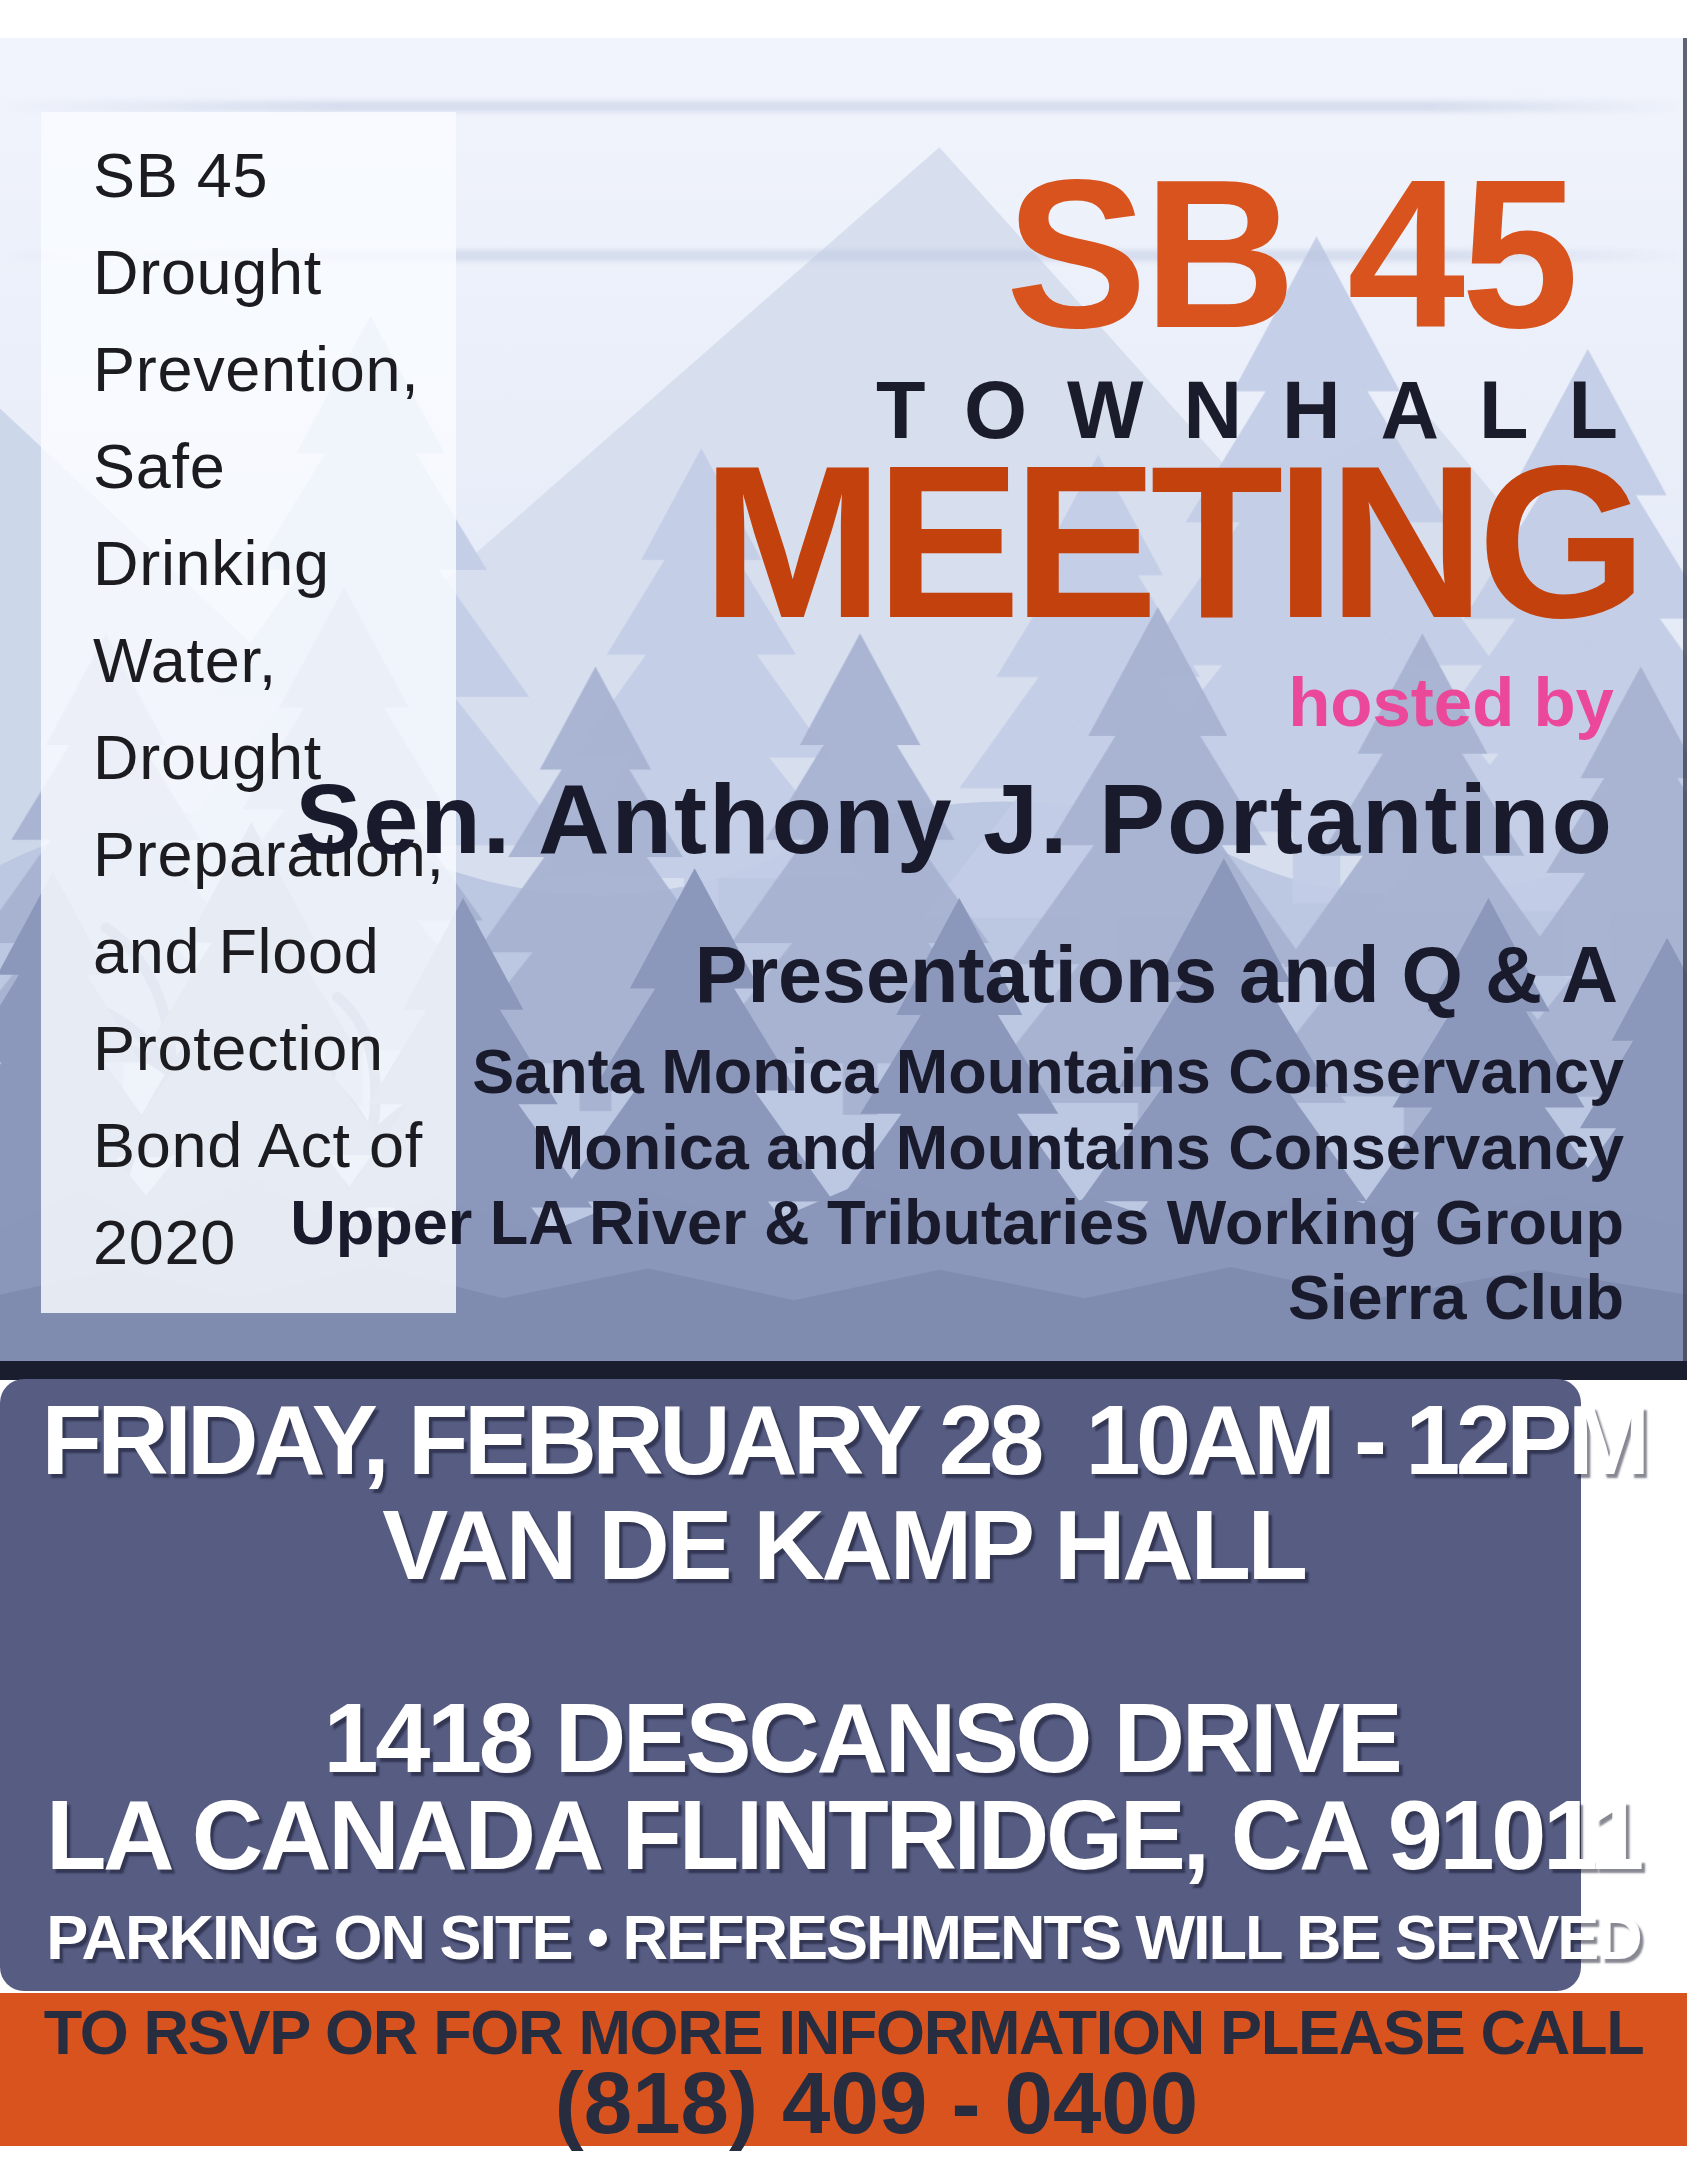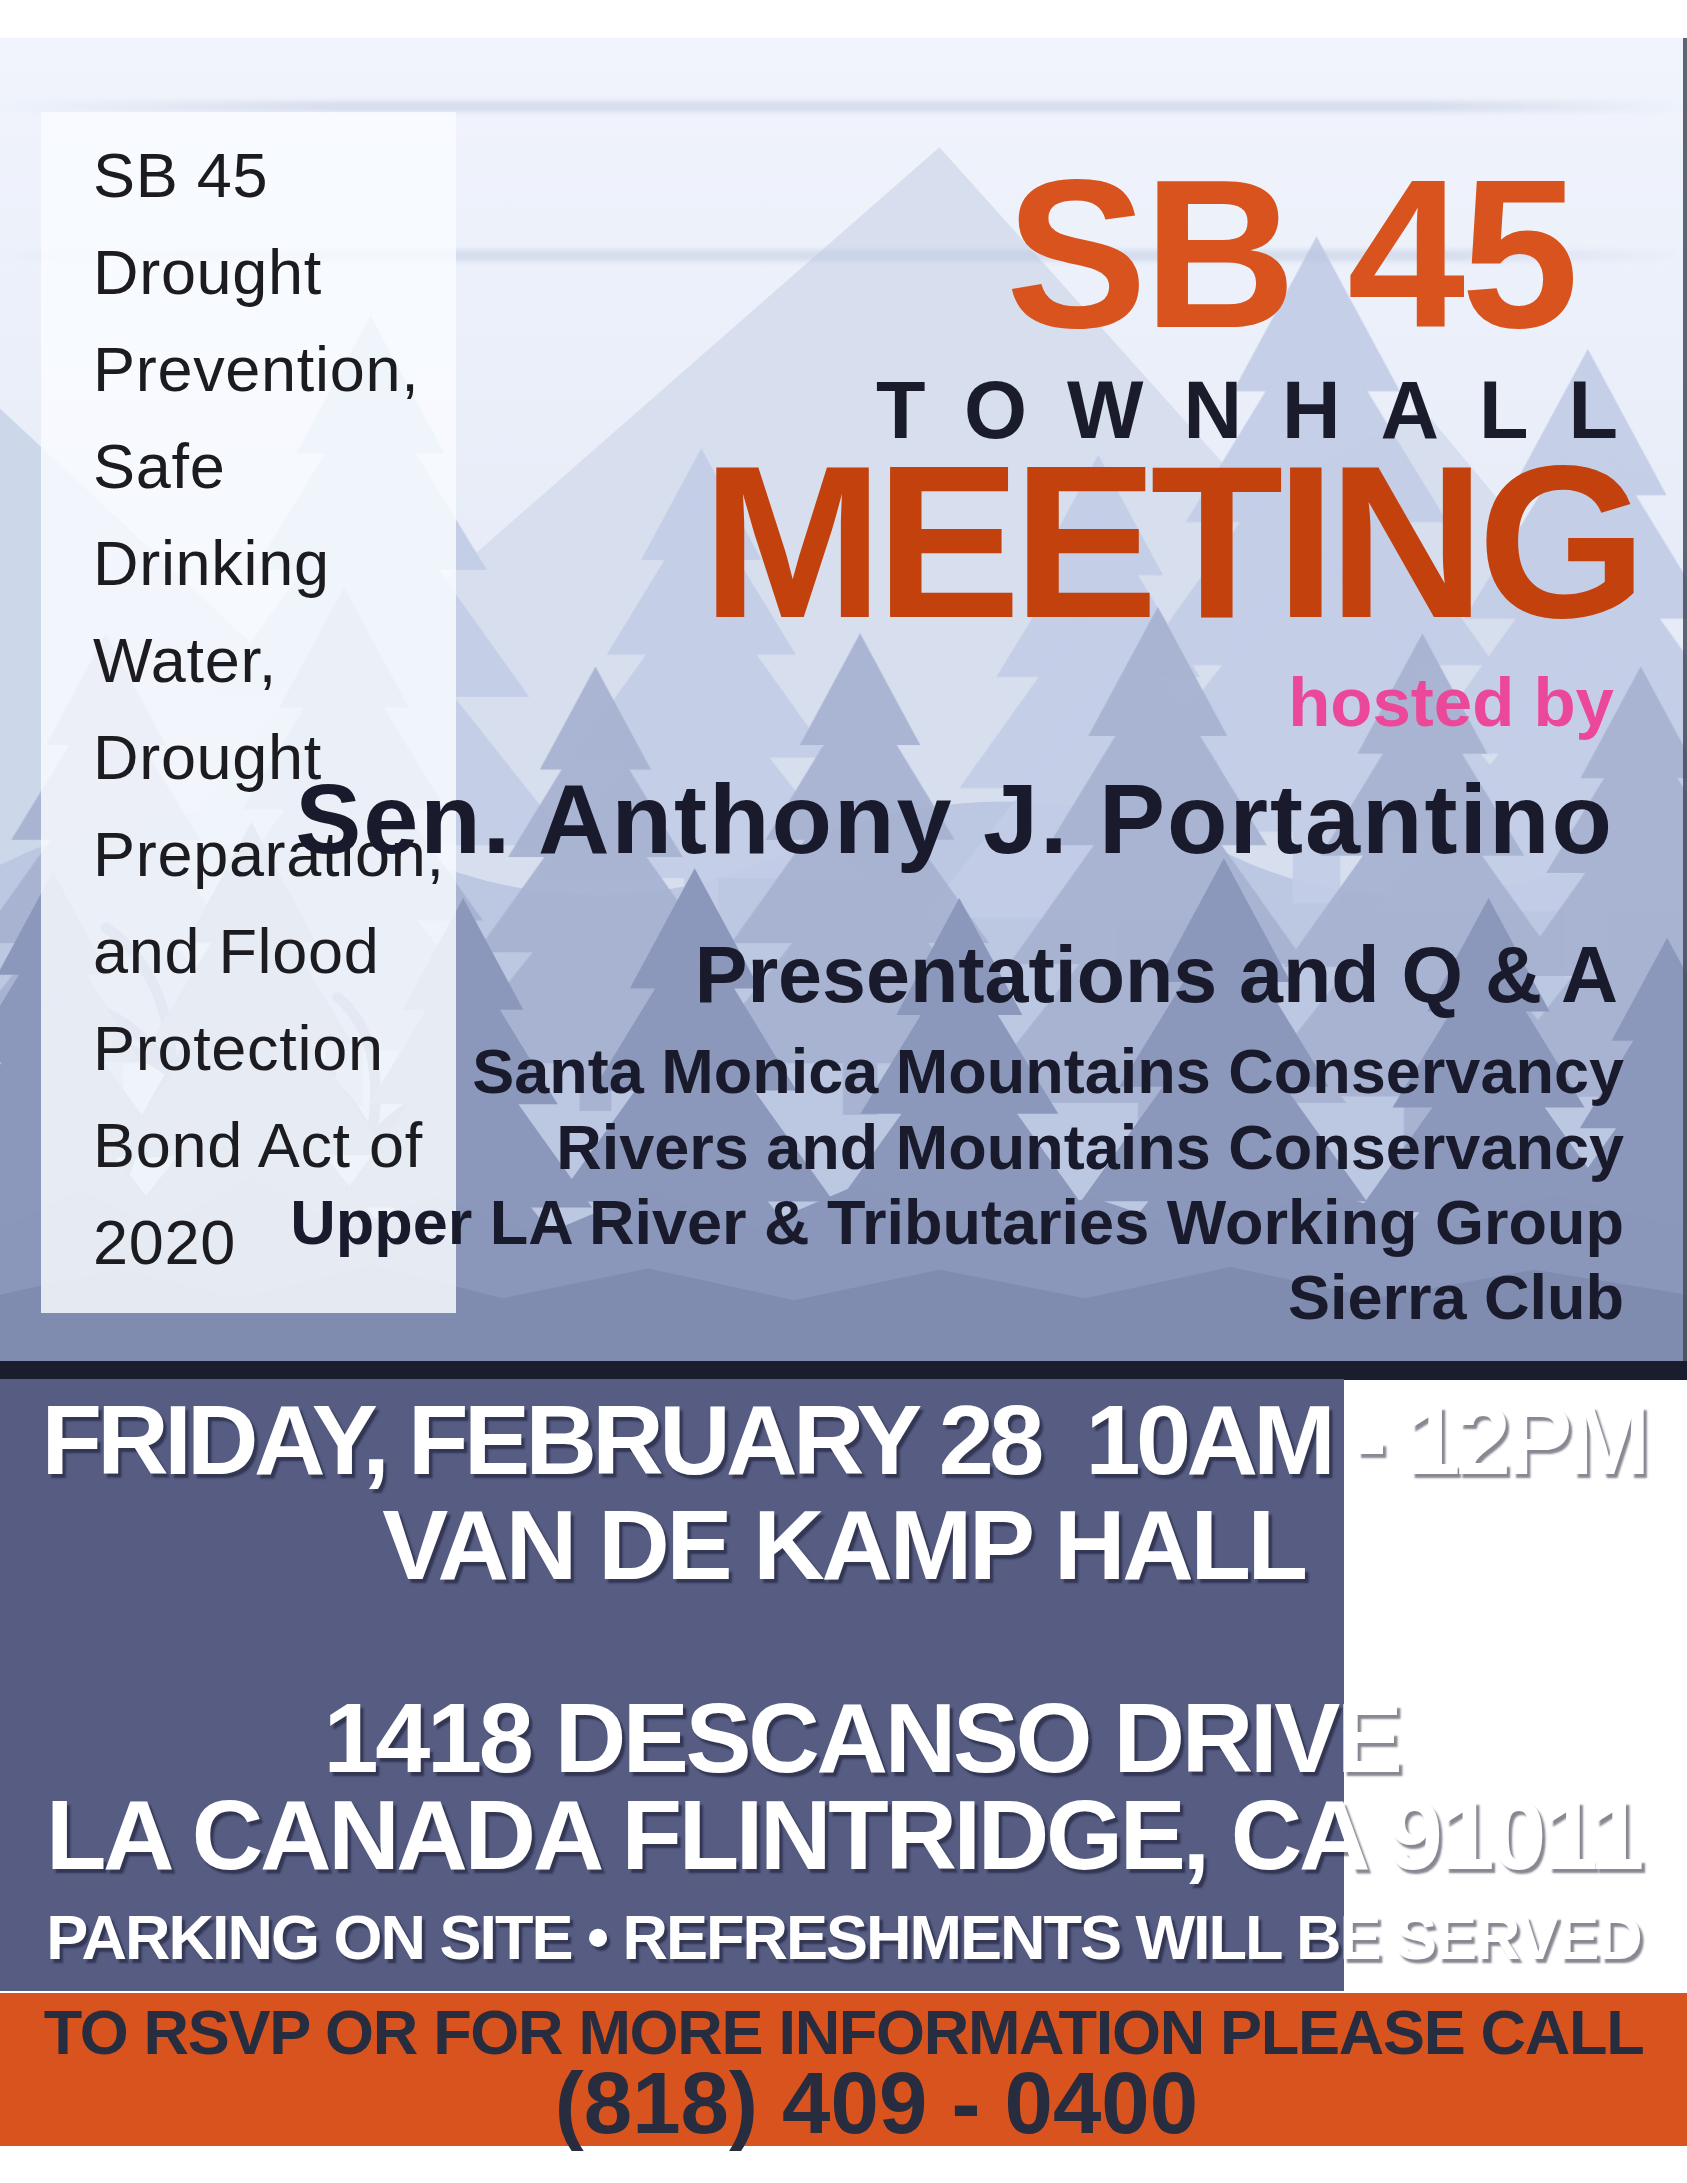--- a/index.html
+++ b/index.html
@@ -83,22 +83,23 @@
     margin-top: 18px;
   }
   
   .separator {
     position: absolute; top: 1361px; left: 0;
     width: 1687px; height: 18.5px;
     background: #191d2e;
   }
   .band-slate {
     position: absolute; top: 1379px; left: 0;
-    width: 1344px; height: 612px;
+    width: 1581px; height: 612px;
     background: #565c82;
+    border-radius: 24px;
   }
   .band-line {
     position: absolute; left: 0; width: 1687px;
     text-align: center; line-height: 1; white-space: pre;
     color: #ffffff; font-weight: 700;
     text-shadow: 3.3px 4px 2px rgba(15,18,38,0.5);
   }
   .bl-datetime { top: 11.2px;  font-size: 99px; letter-spacing: -4.6px; }
   .bl-venue1   { top: 116px; font-size: 99px; letter-spacing: -3.3px; }
   .bl-venue2   { top: 212px; font-size: 99px; letter-spacing: -3.3px; }
@@ -216,21 +217,21 @@
 
   <div class="abs t-sb45">SB 45</div>
   <div class="abs t-townhall">TOWNHALL</div>
   <div class="abs t-meeting">MEETING</div>
 
   <div class="abs t-hosted">hosted by</div>
   <div class="abs t-host">Sen. Anthony J. Portantino</div>
 
   <div class="abs t-agenda-head">Presentations and Q &amp; A</div>
   <div class="agenda-item" style="top:1022px;">Santa Monica Mountains Conservancy</div>
-  <div class="agenda-item" style="top:1098px;">Rivers and Mountains Conservancy</div>
+  <div class="agenda-item" style="top:1098px;">Monica and Mountains Conservancy</div>
   <div class="agenda-item" style="top:1173px;">Upper LA River &amp; Tributaries Working Group</div>
   <div class="agenda-item" style="top:1248px;">Sierra Club</div>
 
   <div class="separator"></div>
 
   <div class="band-slate">
     <div class="band-line bl-datetime">FRIDAY, FEBRUARY 28  10AM - 12PM</div>
     <div class="band-line bl-venue1">VAN DE KAMP HALL</div>
     <div class="band-line bl-venue3">1418 DESCANSO DRIVE</div>
     <div class="band-line bl-venue4">LA CANADA FLINTRIDGE, CA 91011</div>

